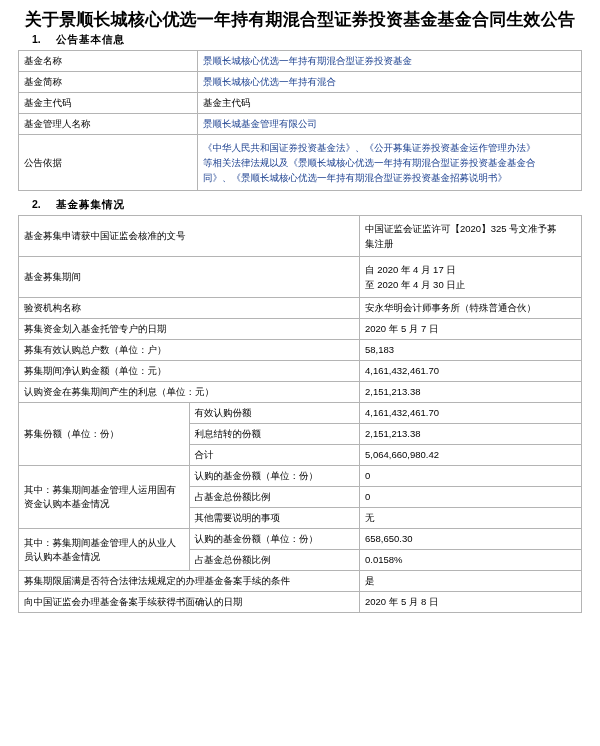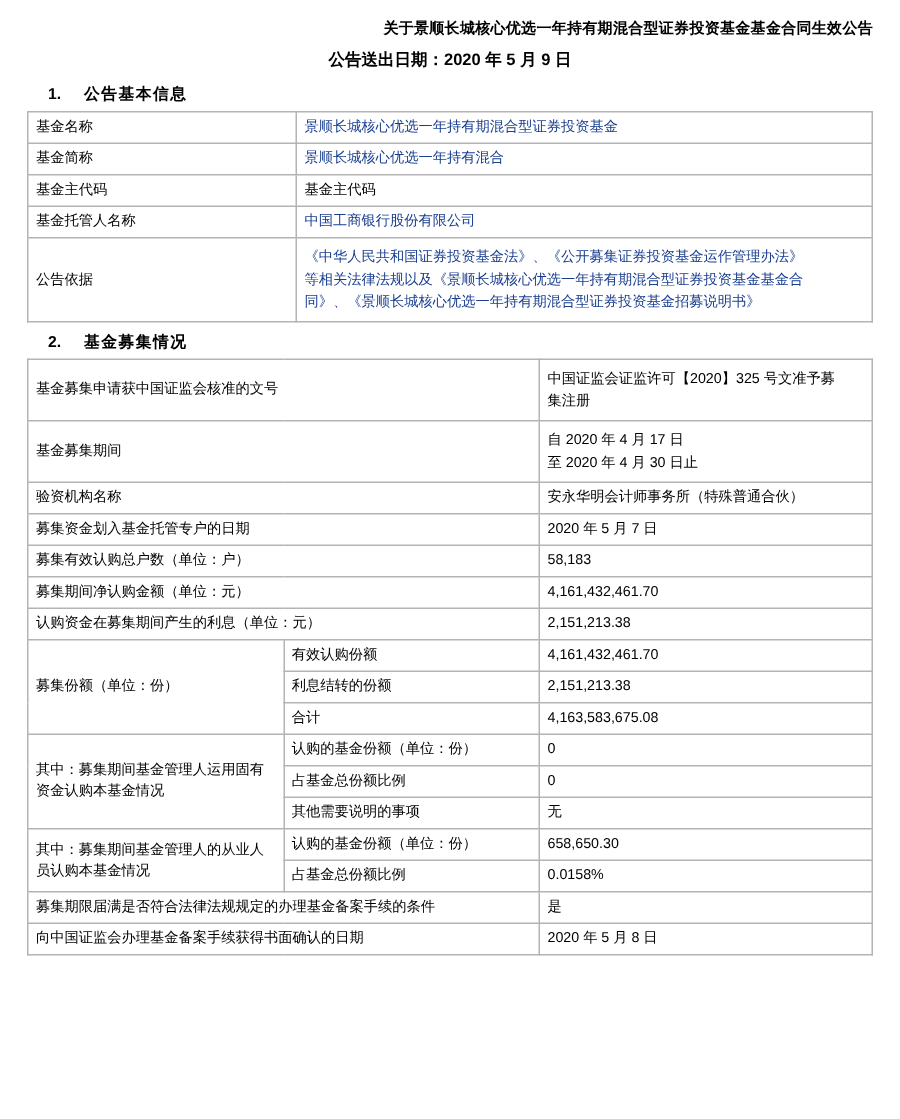--- a/index.html
+++ b/index.html
@@ -15,22 +15,22 @@
     overflow: hidden;
   }
   .page {
     width: 600px;
     height: 746px;
     position: relative;
     box-sizing: border-box;
     padding: 8px 18px 0 18px;
   }
   .doc-title {
-    text-align: right;
-    font-size: 10px;
+    text-align: center;
+    font-size: 17px;
     font-weight: bold;
     letter-spacing: 0.2px;
     line-height: 16px;
     margin-top: 4px;
     margin-bottom: 4px;
   }
   .doc-subtitle {
     text-align: center;
     font-size: 11px;
     font-weight: bold;
@@ -77,21 +77,20 @@
   .t2 td.k2 { width: 170px; }
   .t2 td.sub { width: 160px; }
   .spacer-4 { height: 4px; }
 </style>
 </head>
 <body>
 
 <div class="page">
 
   <div class="doc-title">关于景顺长城核心优选一年持有期混合型证券投资基金基金合同生效公告</div>
-  <div class="doc-subtitle">公告送出日期：2020 年 5 月 9 日</div>
 
   <div class="section-head">
     <span class="section-num">1.</span>
     <span class="section-text">公告基本信息</span>
   </div>
 
   <table class="t1">
     <tbody>
       <tr>
         <td class="label">基金名称</td>
@@ -99,22 +98,22 @@
       </tr>
       <tr>
         <td class="label">基金简称</td>
         <td class="value">景顺长城核心优选一年持有混合</td>
       </tr>
       <tr>
         <td class="label">基金主代码</td>
         <td class="value dark">基金主代码</td>
       </tr>
       <tr>
-        <td class="label">基金托管人名称</td>
-        <td class="value">中国工商银行股份有限公司</td>
+        <td class="label">基金管理人名称</td>
+        <td class="value">景顺长城基金管理有限公司</td>
       </tr>
       <tr>
         <td class="label">公告依据</td>
         <td class="value multi">
           <div>《中华人民共和国证券投资基金法》、《公开募集证券投资基金运作管理办法》</div>
           <div>等相关法律法规以及《景顺长城核心优选一年持有期混合型证券投资基金基金合</div>
           <div>同》、《景顺长城核心优选一年持有期混合型证券投资基金招募说明书》</div>
         </td>
       </tr>
     </tbody>
@@ -168,21 +167,21 @@
         <td class="k2" rowspan="3">募集份额（单位：份）</td>
         <td class="sub">有效认购份额</td>
         <td>4,161,432,461.70</td>
       </tr>
       <tr>
         <td class="sub">利息结转的份额</td>
         <td>2,151,213.38</td>
       </tr>
       <tr>
         <td class="sub">合计</td>
-        <td>4,163,583,675.08</td>
+        <td>5,064,660,980.42</td>
       </tr>
 
       <tr>
         <td class="k2 multi" rowspan="3">其中：募集期间基金管理人运用固有资金认购本基金情况</td>
         <td class="sub">认购的基金份额（单位：份）</td>
         <td>0</td>
       </tr>
       <tr>
         <td class="sub">占基金总份额比例</td>
         <td>0</td>

